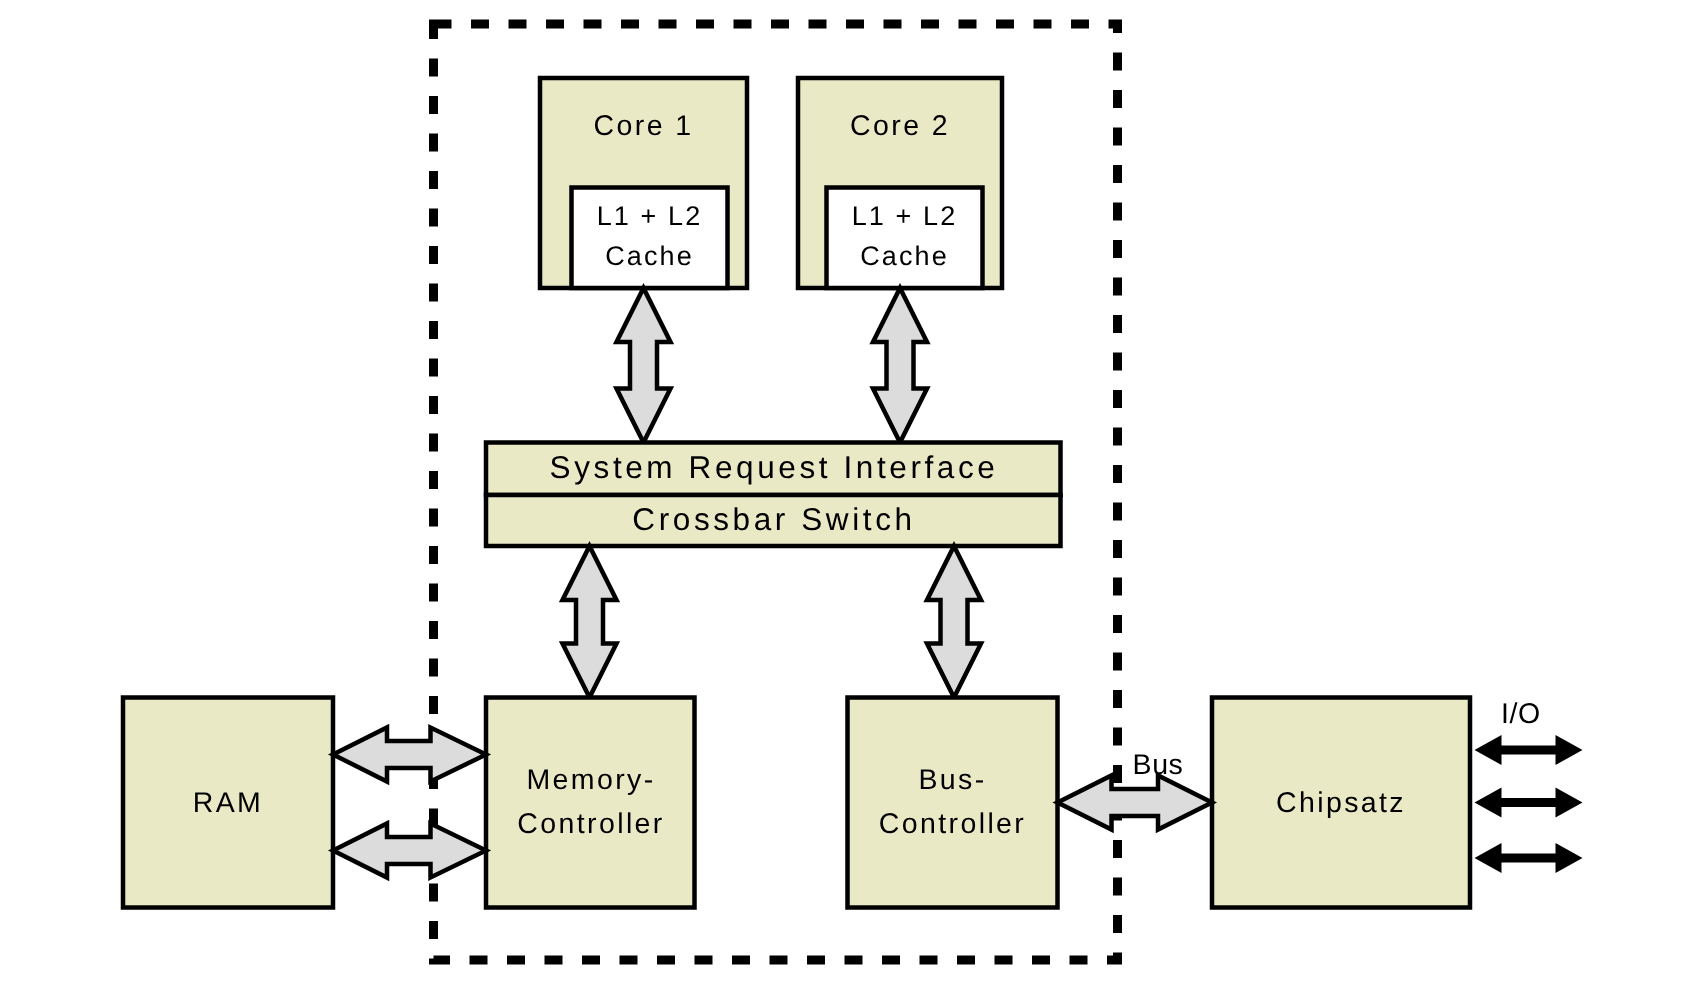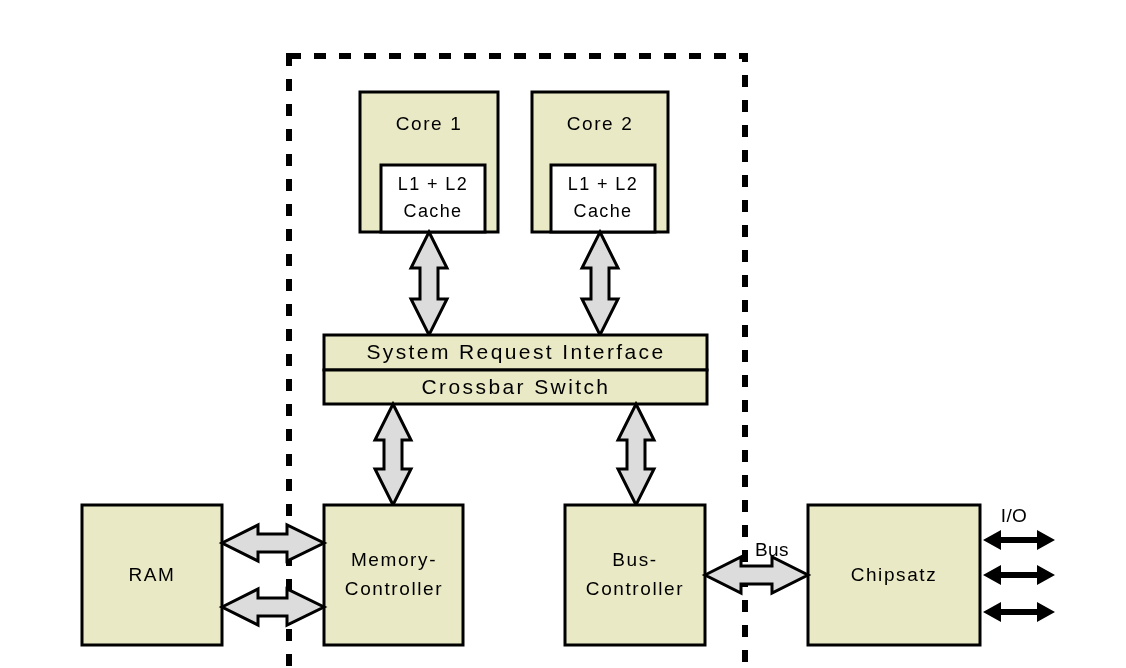--- a/index.html
+++ b/index.html
@@ -10,21 +10,20 @@
   body {
     width: 1126px;
     height: 668px;
     font-family: "Liberation Sans", sans-serif;
     overflow: hidden;
   }
   #diagram-root {
     position: relative;
     width: 1126px;
     height: 524px;
-    margin-top: 40px;
   }
   svg.diagram {
     display: block;
     width: 1126px;
     height: 668px;
   }
   .box-fill {
     fill: #e9e9c6;
     stroke: #000000;
     stroke-width: 3;

